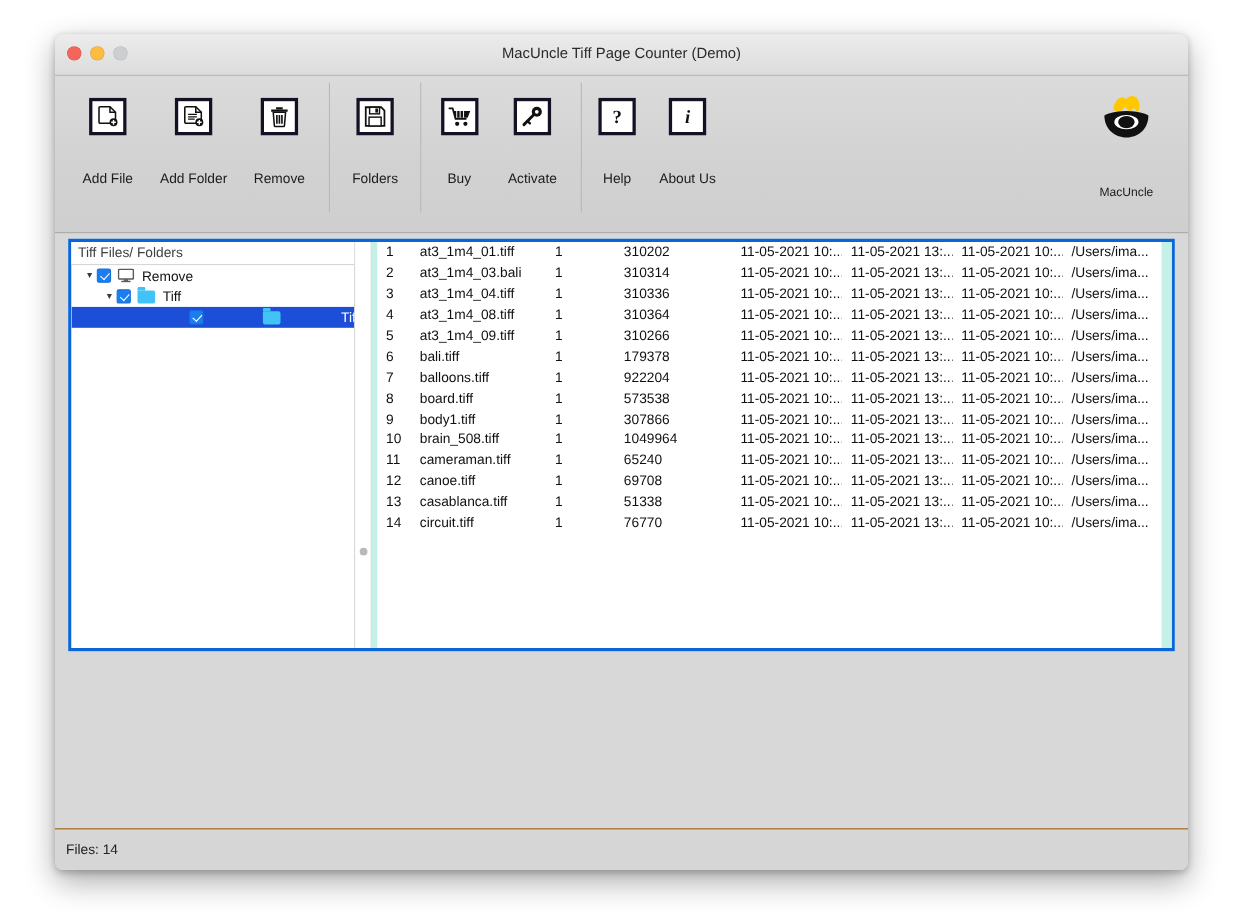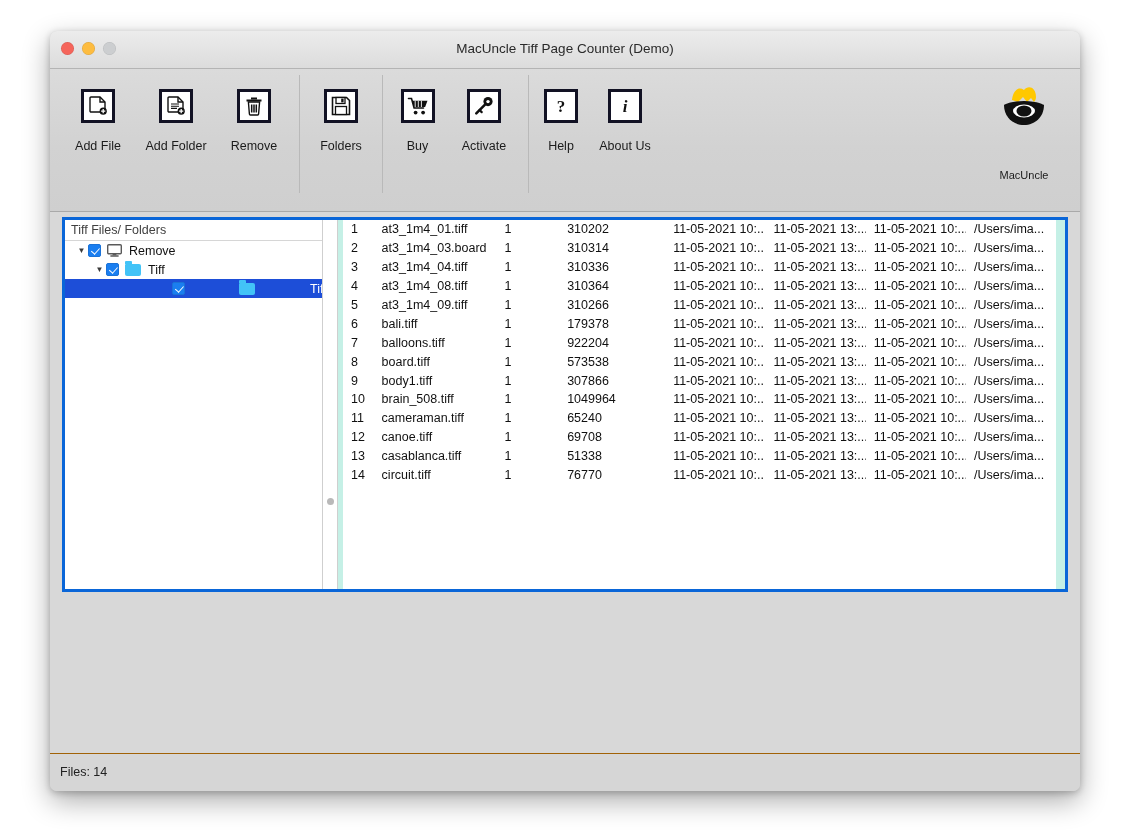--- a/index.html
+++ b/index.html
@@ -80,21 +80,21 @@
   .tb-icon-box {
     width: 34px; height: 34px;
     margin-top: 14px;
     background: #ffffff;
     border: 3px solid #121224;
     box-sizing: border-box;
     display: flex; align-items: center; justify-content: center;
     position: relative;
   }
   .tb-label {
-    margin-top: 16px;
+    margin-top: 32px;
     font-size: 12.5px;
     color: #1b1b1b;
     white-space: nowrap;
   }
   .tb-item.wide { width: 78px; }
   .tb-item.w-export { width: 70px; }
   .tb-item.w-buy { width: 57px; }
   .tb-item.w-act { width: 76px; }
   .tb-item.w-help { width: 52px; }
   .tb-item.w-about { width: 76px; }
@@ -481,21 +481,21 @@
                 <div class="td c-name">at3_1m4_01.tiff</div>
                 <div class="td c-pages">1</div>
                 <div class="td c-size">310202</div>
                 <div class="td c-cdate">11-05-2021 10:...</div>
                 <div class="td c-adate">11-05-2021 13:...</div>
                 <div class="td c-mdate">11-05-2021 10:...</div>
                 <div class="td c-path">/Users/ima...</div>
               </div>
               <div class="trow">
                 <div class="td c-no">2</div>
-                <div class="td c-name">at3_1m4_03.board</div>
+                <div class="td c-name">at3_1m4_03.bali</div>
                 <div class="td c-pages">1</div>
                 <div class="td c-size">310314</div>
                 <div class="td c-cdate">11-05-2021 10:...</div>
                 <div class="td c-adate">11-05-2021 13:...</div>
                 <div class="td c-mdate">11-05-2021 10:...</div>
                 <div class="td c-path">/Users/ima...</div>
               </div>
               <div class="trow">
                 <div class="td c-no">3</div>
                 <div class="td c-name">at3_1m4_04.tiff</div>

